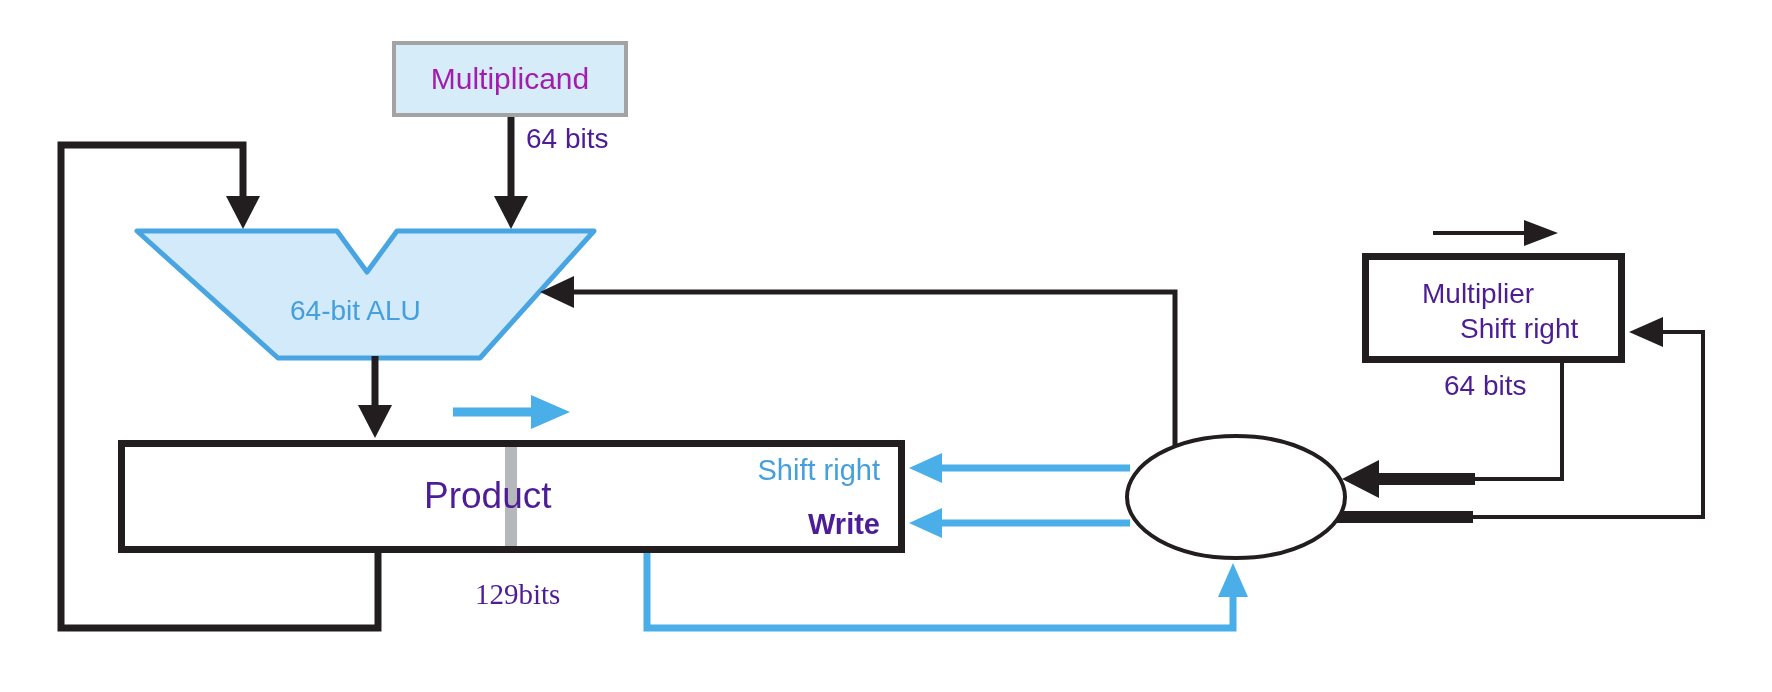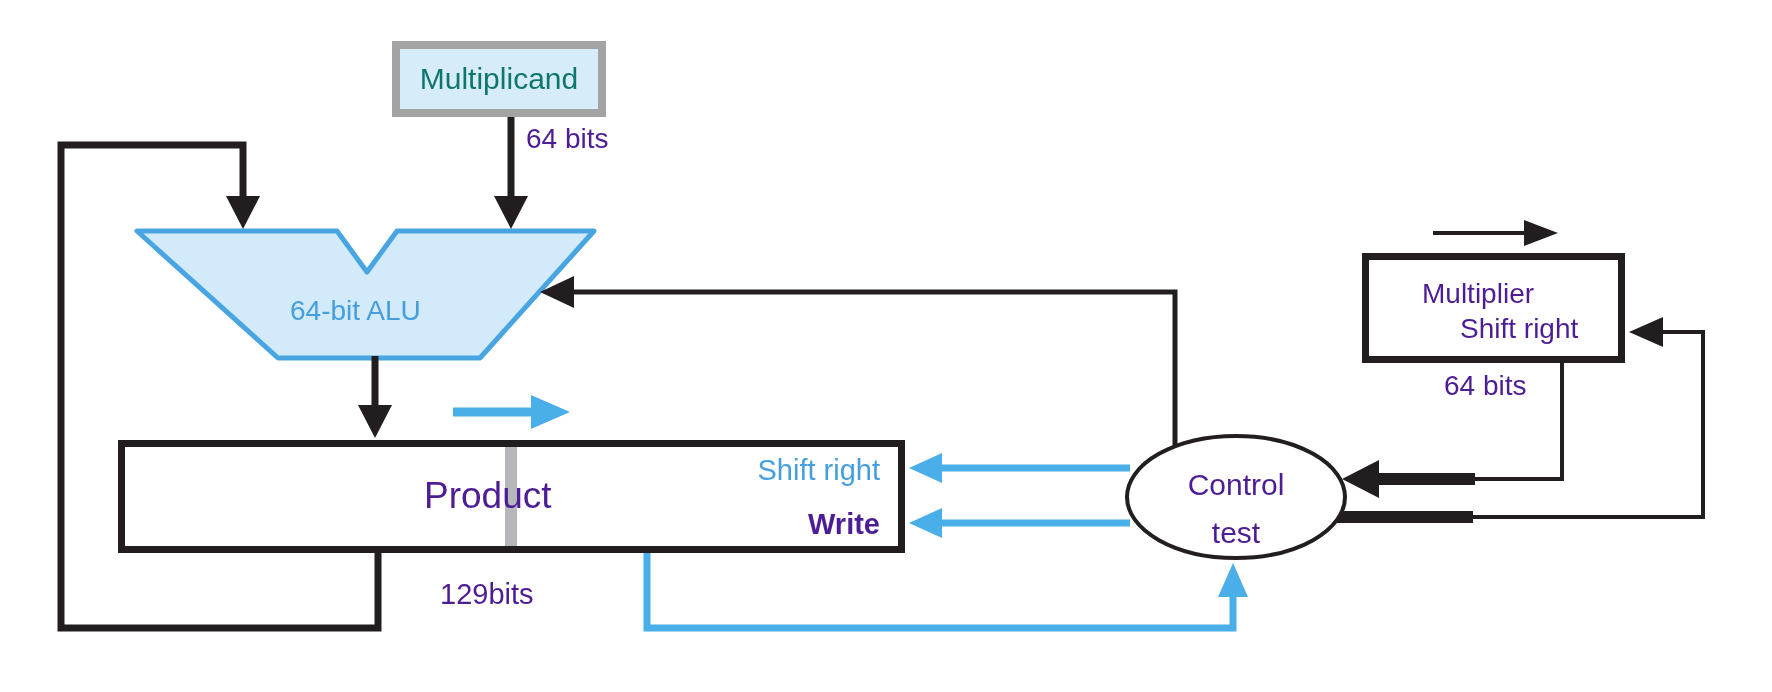--- a/index.html
+++ b/index.html
@@ -3,35 +3,35 @@
 <meta charset="utf-8">
 <style>
   html,body{margin:0;padding:0;background:#ffffff;}
   #canvas{
     position:relative;width:1772px;height:692px;background:#ffffff;overflow:hidden;
     font-family:"Liberation Sans","DejaVu Sans",sans-serif;
   }
   #wires{position:absolute;left:0;top:0;width:1772px;height:692px;}
   .box{position:absolute;box-sizing:border-box;background:#ffffff;}
   #multiplicand-box{
-    left:392px;top:41px;width:214px;height:76px;
-    border:8px solid #a3a3a3;background:#d6ecf9;
+    left:392px;top:41px;width:236px;height:76px;
+    border:4px solid #a3a3a3;background:#d6ecf9;
     display:flex;align-items:center;justify-content:center;
-    color:#0f766e;font-size:30px;
+    color:#a21caf;font-size:30px;
   }
   #product-box{left:118px;top:440px;width:787px;height:113px;border:7px solid #221e1f;}
   #product-divider{position:absolute;left:380px;top:0;width:12px;height:99px;background:#b5b7ba;}
   #multiplier-box{left:1362px;top:253px;width:263px;height:110px;border:7px solid #221e1f;}
   .lbl{position:absolute;color:#4c1d95;white-space:nowrap;line-height:1.15;}
   #lbl-bits-top{left:526px;top:123px;font-size:28px;}
   #lbl-alu{left:290px;top:295px;font-size:28px;color:#459fdd;}
   #lbl-product{left:424px;top:475px;font-size:37px;text-align:center;}
   #lbl-shift-right{left:600px;top:454px;width:280px;text-align:right;font-size:29px;color:#459fdd;}
   #lbl-write{left:600px;top:508px;width:280px;text-align:right;font-size:29px;font-weight:bold;}
-  #lbl-bits-129{left:440px;top:578px;font-size:29px;}
+  #lbl-bits-129{left:475px;top:578px;font-size:29px;font-family:Liberation Serif, serif;}
   #lbl-control{left:1127px;top:461px;width:218px;text-align:center;font-size:30px;line-height:48px;}
   #lbl-multiplier-1{left:1422px;top:271px;font-size:28px;margin-top:7px;}
   #lbl-multiplier-2{left:1460px;top:313px;font-size:28px;}
   #lbl-bits-bottom{left:1444px;top:370px;font-size:28px;}
 </style>
 </head>
 <body>
 
 <div id="canvas">
 
@@ -108,18 +108,17 @@
   </div>
 
   <div class="box" id="multiplier-box"></div>
 
   <div class="lbl" id="lbl-bits-top">64 bits</div>
   <div class="lbl" id="lbl-alu">64-bit ALU</div>
   <div class="lbl" id="lbl-product">Product</div>
   <div class="lbl" id="lbl-shift-right">Shift right</div>
   <div class="lbl" id="lbl-write">Write</div>
   <div class="lbl" id="lbl-bits-129">129bits</div>
-  <div class="lbl" id="lbl-control"><span>Control</span><br><span>test</span></div>
   <div class="lbl" id="lbl-multiplier-1">Multiplier</div>
   <div class="lbl" id="lbl-multiplier-2">Shift right</div>
   <div class="lbl" id="lbl-bits-bottom">64 bits</div>
 
 </div>
 
 </body></html>

